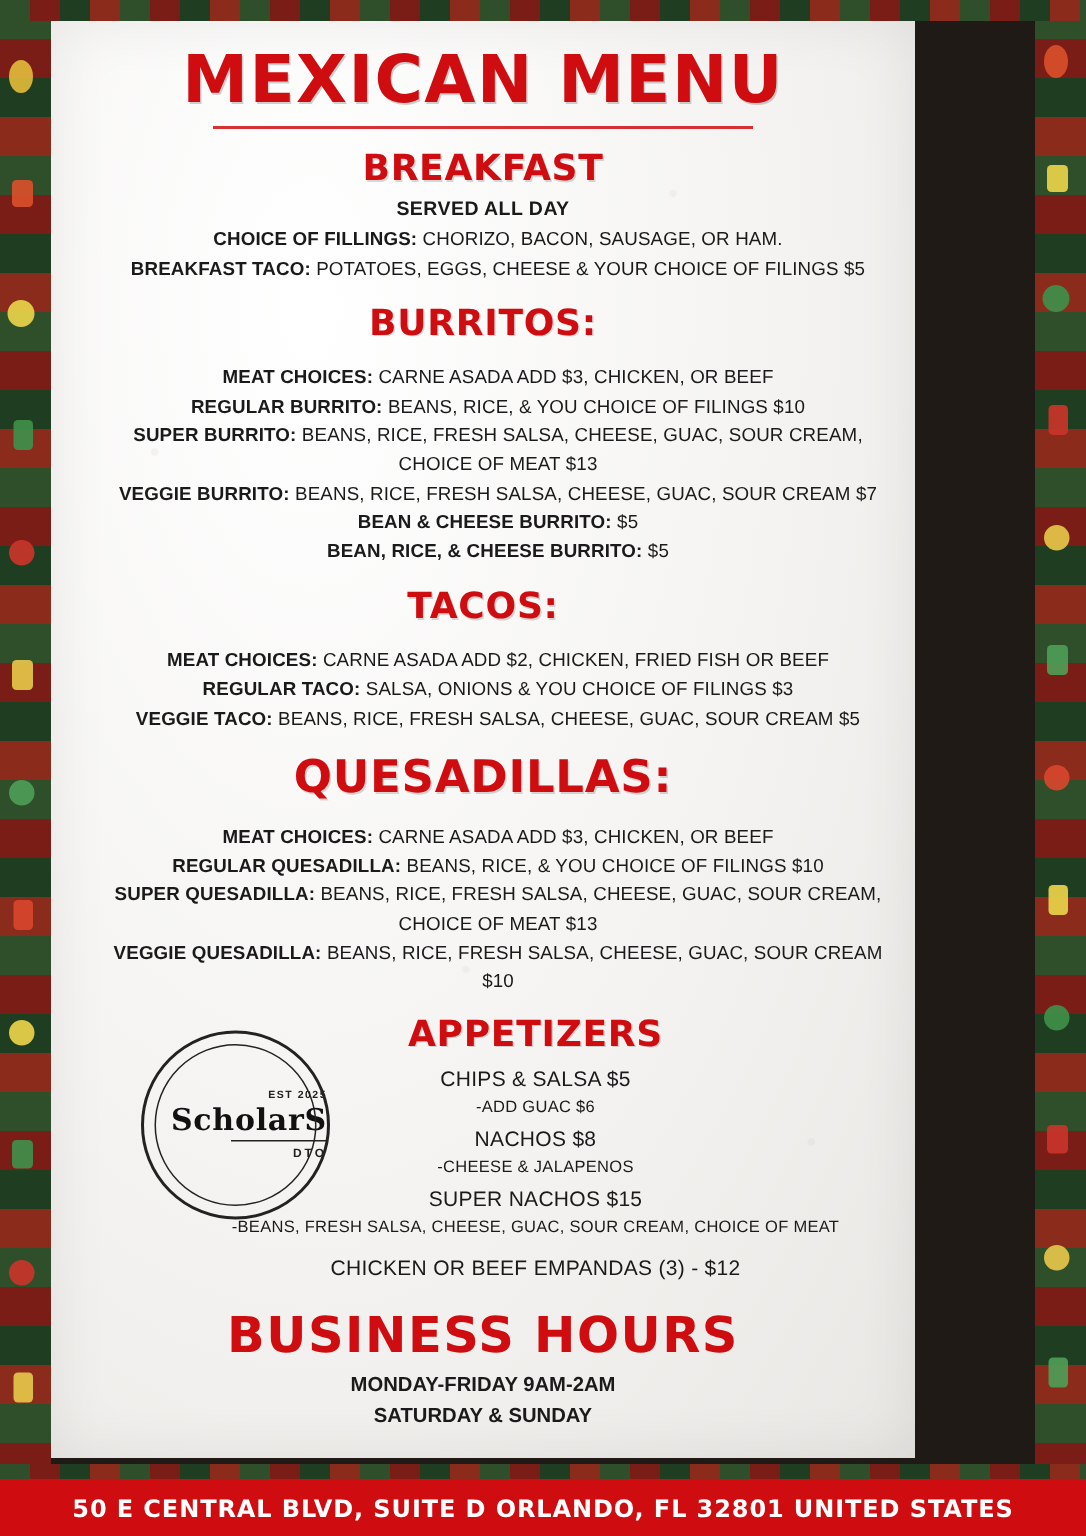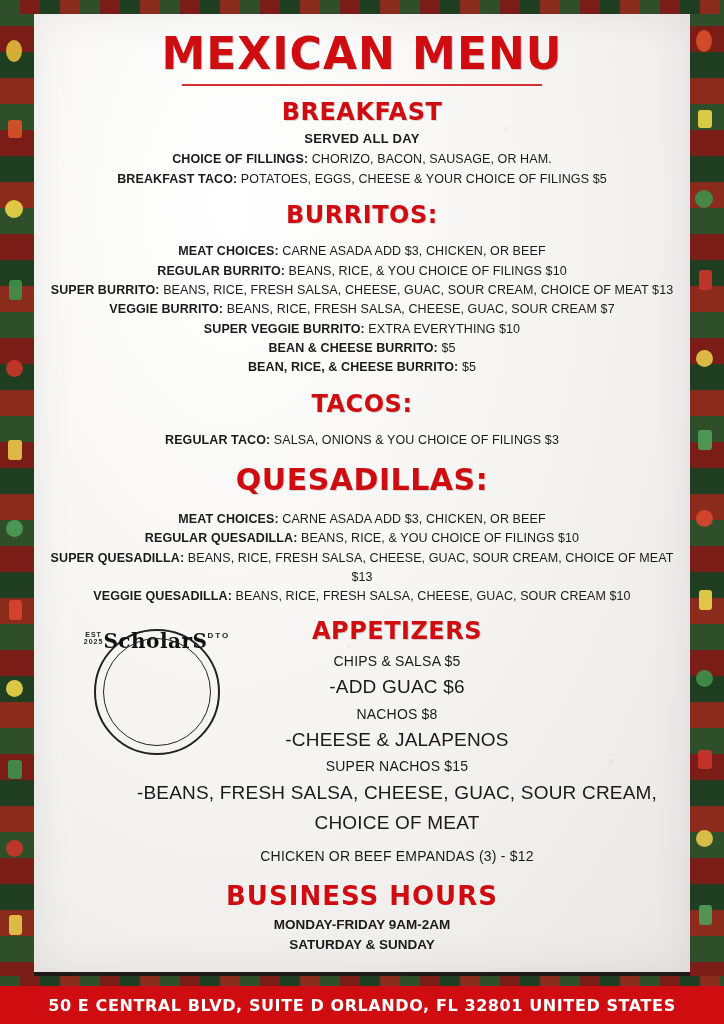--- a/index.html
+++ b/index.html
@@ -37,21 +37,21 @@
   .confetti {
     position: absolute;
     border-radius: 3px;
     opacity: .92;
   }
   
   .paper {
     position: absolute;
     left: 34px;
     top: 14px;
-    width: 656px;
+    width: 576px;
     height: 958px;
     background:
       radial-gradient(ellipse at 30% 20%, #ffffff 0%, #f4f3f1 55%, #e9e7e4 100%);
     box-shadow: inset 0 0 40px rgba(0,0,0,0.07);
   }
   .paper:before {
     content: "";
     position: absolute;
     inset: 0;
     background-image:
@@ -108,36 +108,37 @@
     margin: 2px 0 4px 0;
     text-transform: uppercase;
   }
   .line {
     font-size: 12.5px;
     line-height: 1.55;
     letter-spacing: .1px;
     text-transform: uppercase;
   }
   .line b { font-weight: 700; }
-  .block { margin-bottom: 2px; }
+  .block { margin-bottom: 2px; margin-left: 20px; }
   .spacer-sm { height: 8px; }
 
   
   .apps-wrap { position: relative; margin-top: 12px; }
   .logo {
     position: absolute;
     left: 48px;
     top: 10px;
     width: 126px;
     height: 126px;
     border: 2px solid #222;
     border-radius: 50%;
     box-sizing: border-box;
     display: flex;
-    align-items: flex-start;
+    flex-direction: column;
+    align-items: flex-end;
     justify-content: center;
   }
   .logo .ring {
     position: absolute;
     left: 7px; top: 7px; right: 7px; bottom: 7px;
     border: 1px solid #222;
     border-radius: 50%;
   }
   .logo .est {
     font-size: 7px;
@@ -164,27 +165,27 @@
     color: #222;
   }
   .apps-body { padding-left: 70px; }
   .apps-line {
     font-size: 14px;
     font-weight: 400;
     line-height: 1.6;
     text-transform: uppercase;
     letter-spacing: .2px;
   }
-  .apps-line.sub { font-size: 19px; }
+  .apps-line.sub { font-size: 11px; }
 
   
   .hours-title {
     font-family: "DejaVu Sans", sans-serif;
     font-weight: 700;
-    font-size: 26px;
+    font-size: 33px;
     color: #cf0d10;
     letter-spacing: 1px;
     text-transform: uppercase;
     margin: 14px 0 4px 0;
   }
   .hours-line {
     font-size: 13.5px;
     font-weight: 700;
     line-height: 1.5;
     text-transform: uppercase;
@@ -257,29 +258,30 @@
         <div class="line"><b>BREAKFAST TACO:</b> <span>POTATOES, EGGS, CHEESE &amp; YOUR CHOICE OF FILINGS $5</span></div>
       </div>
 
       <div class="section-title">BURRITOS:</div>
       <div class="spacer-sm"></div>
       <div class="block">
         <div class="line"><b>MEAT CHOICES:</b> <span>CARNE ASADA ADD $3, CHICKEN, OR BEEF</span></div>
         <div class="line"><b>REGULAR BURRITO:</b> <span>BEANS, RICE, &amp; YOU CHOICE OF FILINGS $10</span></div>
         <div class="line"><b>SUPER BURRITO:</b> <span>BEANS, RICE, FRESH SALSA, CHEESE, GUAC, SOUR CREAM, CHOICE OF MEAT $13</span></div>
         <div class="line"><b>VEGGIE BURRITO:</b> <span>BEANS, RICE, FRESH SALSA, CHEESE, GUAC, SOUR CREAM $7</span></div>
-        <div class="line"><b>SUPER VEGGIE BURRITO:</b> <span>EXTRA EVERYTHING $10</span></div>
         <div class="line"><b>BEAN &amp; CHEESE BURRITO:</b> <span>$5</span></div>
         <div class="line"><b>BEAN, RICE, &amp; CHEESE BURRITO:</b> <span>$5</span></div>
       </div>
 
       <div class="section-title">TACOS:</div>
       <div class="spacer-sm"></div>
       <div class="block">
+        <div class="line"><b>MEAT CHOICES:</b> <span>CARNE ASADA ADD $2, CHICKEN, FRIED FISH OR BEEF</span></div>
         <div class="line"><b>REGULAR TACO:</b> <span>SALSA, ONIONS &amp; YOU CHOICE OF FILINGS $3</span></div>
+        <div class="line"><b>VEGGIE TACO:</b> <span>BEANS, RICE, FRESH SALSA, CHEESE, GUAC, SOUR CREAM $5</span></div>
       </div>
 
       <div class="section-title small">QUESADILLAS:</div>
       <div class="spacer-sm"></div>
       <div class="block">
         <div class="line"><b>MEAT CHOICES:</b> <span>CARNE ASADA ADD $3, CHICKEN, OR BEEF</span></div>
         <div class="line"><b>REGULAR QUESADILLA:</b> <span>BEANS, RICE, &amp; YOU CHOICE OF FILINGS $10</span></div>
         <div class="line"><b>SUPER QUESADILLA:</b> <span>BEANS, RICE, FRESH SALSA, CHEESE, GUAC, SOUR CREAM, CHOICE OF MEAT $13</span></div>
         <div class="line"><b>VEGGIE QUESADILLA:</b> <span>BEANS, RICE, FRESH SALSA, CHEESE, GUAC, SOUR CREAM $10</span></div>
       </div>

